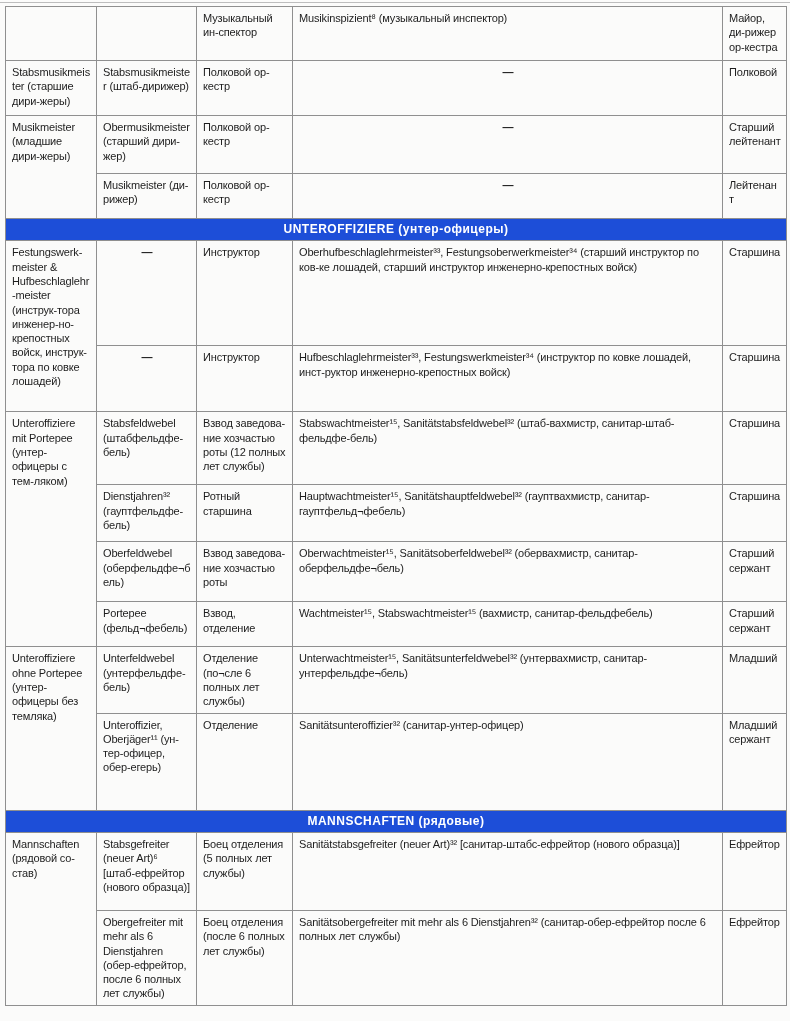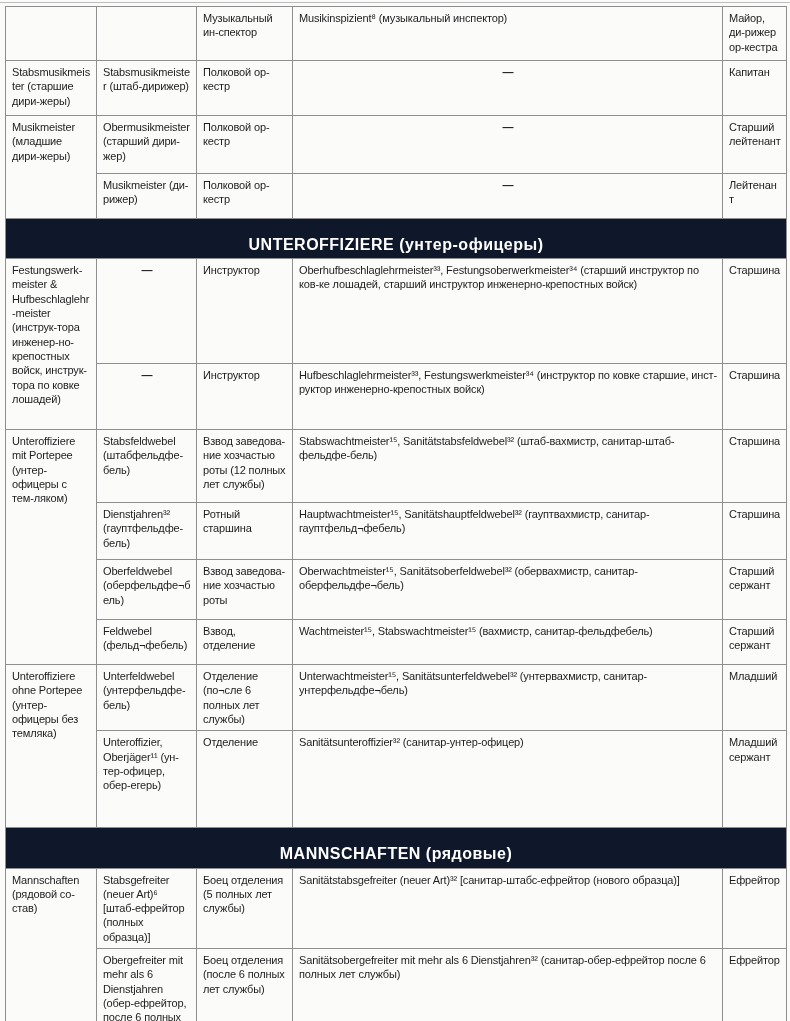--- a/index.html
+++ b/index.html
@@ -25,27 +25,27 @@
     border:1px solid #8f8f8f;
     vertical-align:top;
     padding:4px 5px 4px 6px;
     font-size:11px;
     line-height:1.3;
     letter-spacing:-0.15px;
     overflow:hidden;
     word-wrap:break-word;
   }
   tr.band td{
-    background:#0f172a;
+    background:#1d4ed8;
     color:#ffffff;
     font-weight:bold;
     text-align:center;
-    font-size:16px;
+    font-size:12px;
     letter-spacing:0.5px;
-    padding:16px 0 4px 0;
+    padding:3px 0 4px 0;
     line-height:1.2;
   }
   td.dash{
     text-align:center;
     font-weight:bold;
     letter-spacing:0;
   }
   td.dash-mid{padding-top:26px;}
   td.dash-mid2{padding-top:16px;}
 </style>
@@ -70,21 +70,21 @@
       <td>Музыкальный ин-спектор</td>
       <td>Musikinspizient⁸ (музыкальный инспектор)</td>
       <td>Майор, ди-рижер ор-кестра</td>
     </tr>
 
     <tr style="height:55px">
       <td>Stabsmusikmeister (старшие дири-жеры)</td>
       <td>Stabsmusikmeister (штаб-дирижер)</td>
       <td>Полковой ор-кестр</td>
       <td class="dash">—</td>
-      <td>Капитан</td>
+      <td>Полковой</td>
     </tr>
 
     <tr style="height:58px">
       <td rowspan="2">Musikmeister (младшие дири-жеры)</td>
       <td>Obermusikmeister (старший дири-жер)</td>
       <td>Полковой ор-кестр</td>
       <td class="dash">—</td>
       <td>Старший лейтенант</td>
     </tr>
 
@@ -103,21 +103,21 @@
       <td rowspan="2">Festungswerk-meister &amp; Hufbeschlaglehr-meister (инструк-тора инженер-но-крепостных войск, инструк-тора по ковке лошадей)</td>
       <td class="dash dash-mid">—</td>
       <td>Инструктор</td>
       <td>Oberhufbeschlaglehrmeister³³, Festungsoberwerkmeister³⁴ (старший инструктор по ков-ке лошадей, старший инструктор инженерно-крепостных войск)</td>
       <td>Старшина</td>
     </tr>
 
     <tr style="height:66px">
       <td class="dash dash-mid2">—</td>
       <td>Инструктор</td>
-      <td>Hufbeschlaglehrmeister³³, Festungswerkmeister³⁴ (инструктор по ковке старшие, инст-руктор инженерно-крепостных войск)</td>
+      <td>Hufbeschlaglehrmeister³³, Festungswerkmeister³⁴ (инструктор по ковке лошадей, инст-руктор инженерно-крепостных войск)</td>
       <td>Старшина</td>
     </tr>
 
     <tr style="height:73px">
       <td rowspan="4">Unteroffiziere mit Portepee (унтер-офицеры с тем-ляком)</td>
       <td>Stabsfeldwebel (штабфельдфе-бель)</td>
       <td>Взвод заведова-ние хозчастью роты (12 полных лет службы)</td>
       <td>Stabswachtmeister¹⁵, Sanitätstabsfeldwebel³² (штаб-вахмистр, санитар-штаб-фельдфе-бель)</td>
       <td>Старшина</td>
     </tr>
@@ -130,21 +130,21 @@
     </tr>
 
     <tr style="height:60px">
       <td>Oberfeldwebel (оберфельдфе¬бель)</td>
       <td>Взвод заведова-ние хозчастью роты</td>
       <td>Oberwachtmeister¹⁵, Sanitätsoberfeldwebel³² (обервахмистр, санитар-оберфельдфе¬бель)</td>
       <td>Старший сержант</td>
     </tr>
 
     <tr style="height:45px">
-      <td>Feldwebel (фельд¬фебель)</td>
+      <td>Portepee (фельд¬фебель)</td>
       <td>Взвод, отделение</td>
       <td>Wachtmeister¹⁵, Stabswachtmeister¹⁵ (вахмистр, санитар-фельдфебель)</td>
       <td>Старший сержант</td>
     </tr>
 
     <tr style="height:65px">
       <td rowspan="2">Unteroffiziere ohne Portepee (унтер-офицеры без темляка)</td>
       <td>Unterfeldwebel (унтерфельдфе-бель)</td>
       <td>Отделение (по¬сле 6 полных лет службы)</td>
       <td>Unterwachtmeister¹⁵, Sanitätsunterfeldwebel³² (унтервахмистр, санитар-унтерфельдфе¬бель)</td>
@@ -157,21 +157,21 @@
       <td>Sanitätsunteroffizier³² (санитар-унтер-офицер)</td>
       <td>Младший сержант</td>
     </tr>
 
     <tr class="band" style="height:22px">
       <td colspan="5">MANNSCHAFTEN (рядовые)</td>
     </tr>
 
     <tr style="height:78px">
       <td rowspan="2">Mannschaften (рядовой со-став)</td>
-      <td>Stabsgefreiter (neuer Art)⁶ [штаб-ефрейтор (полных образца)]</td>
+      <td>Stabsgefreiter (neuer Art)⁶ [штаб-ефрейтор (нового образца)]</td>
       <td>Боец отделения (5 полных лет службы)</td>
       <td>Sanitätstabsgefreiter (neuer Art)³² [санитар-штабс-ефрейтор (нового образца)]</td>
       <td>Ефрейтор</td>
     </tr>
 
     <tr style="height:83px">
       <td>Obergefreiter mit mehr als 6 Dienstjahren (обер-ефрейтор, после 6 полных лет службы)</td>
       <td>Боец отделения (после 6 полных лет службы)</td>
       <td>Sanitätsobergefreiter mit mehr als 6 Dienstjahren³² (санитар-обер-ефрейтор после 6 полных лет службы)</td>
       <td>Ефрейтор</td>

